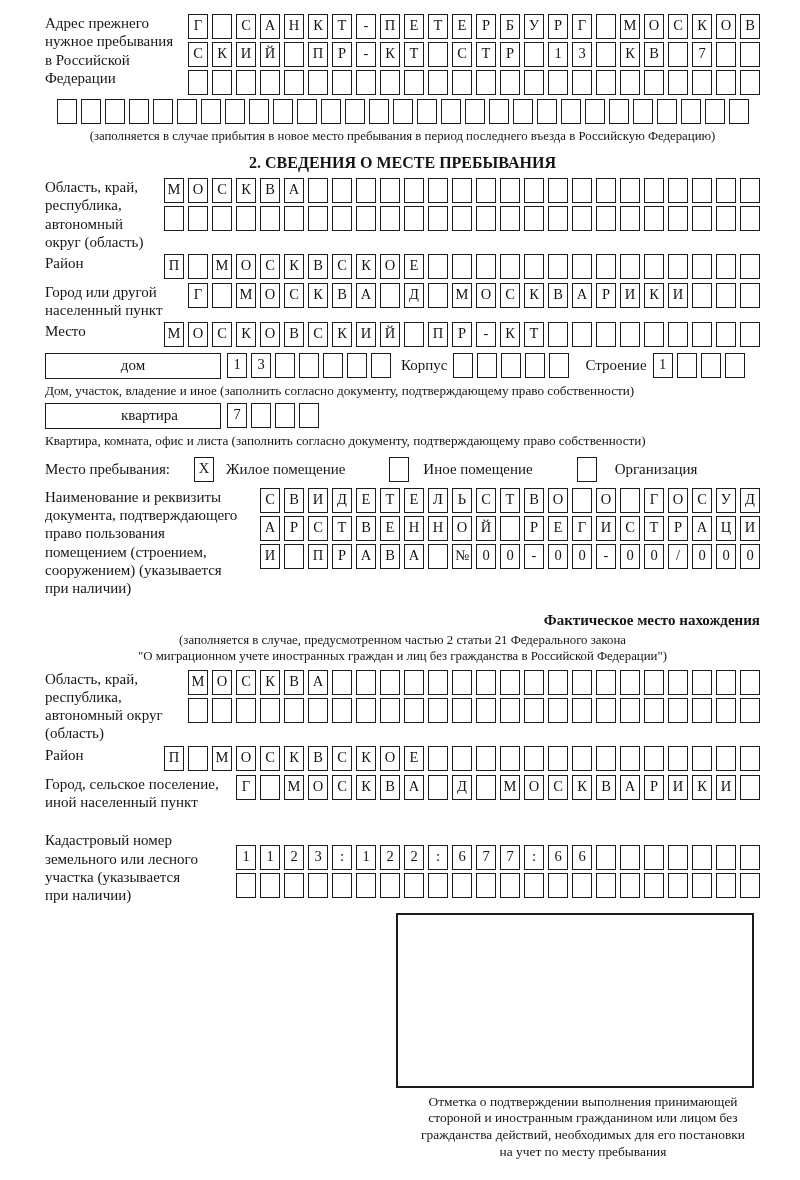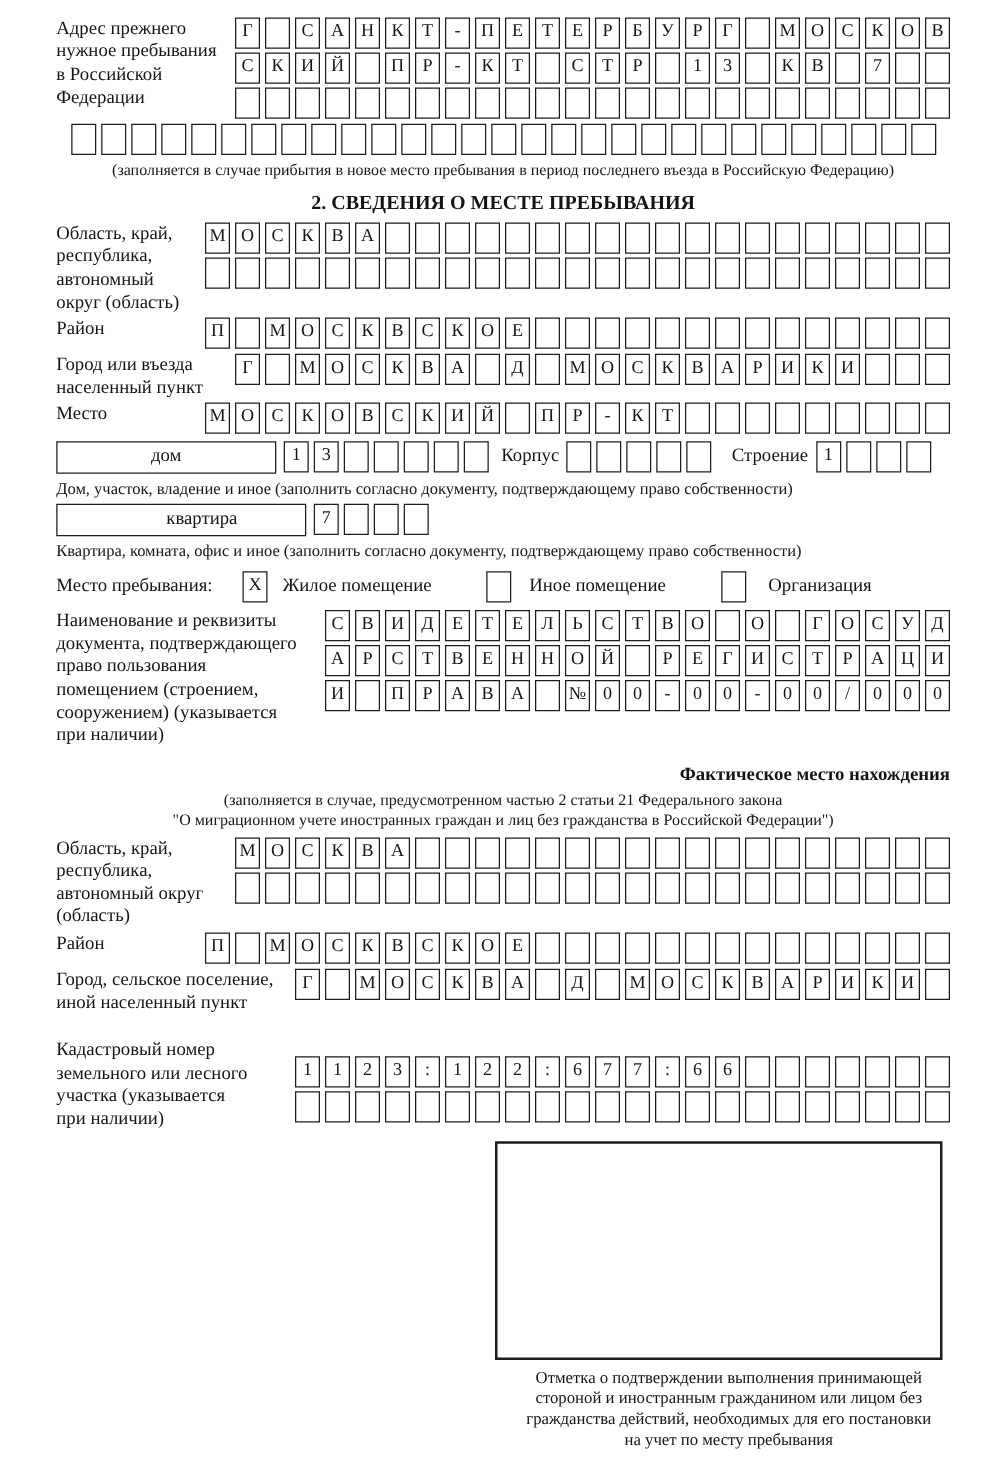--- a/index.html
+++ b/index.html
@@ -247,21 +247,21 @@
           <span class="cell"></span>
           <span class="cell"></span>
           <span class="cell"></span>
           <span class="cell"></span>
           <span class="cell"></span>
         </div>
     </div>
   </div>
 
   <div class="frow" style="margin-top:4px;">
-    <div class="label">Город или въезда
+    <div class="label">Город или другой
 населенный пункт</div>
     <div class="grid">
       <div class="boxrow">
           <span class="cell">Г</span>
           <span class="cell"></span>
           <span class="cell">М</span>
           <span class="cell">О</span>
           <span class="cell">С</span>
           <span class="cell">К</span>
           <span class="cell">В</span>
@@ -347,30 +347,30 @@
     <div class="boxrow left">
         <span class="cell">1</span>
         <span class="cell"></span>
         <span class="cell"></span>
         <span class="cell"></span>
       </div>
   </div>
   <div class="note-left">Дом, участок, владение и иное (заполнить согласно документу, подтверждающему право собственности)</div>
 
   <div class="house-row" style="margin-top:4px;">
-    <div class="namedbox" style="width:200px;padding-left:33px;">квартира</div>
+    <div class="namedbox" style="width:176px;padding-left:33px;">квартира</div>
     <div class="gap6"></div>
     <div class="boxrow left">
         <span class="cell">7</span>
         <span class="cell"></span>
         <span class="cell"></span>
         <span class="cell"></span>
       </div>
   </div>
-  <div class="note-left">Квартира, комната, офис и иное (заполнить согласно документу, подтверждающему право собственности)</div>
+  <div class="note-left">Квартира, комната, офис и листа (заполнить согласно документу, подтверждающему право собственности)</div>
 
   <div class="stay-row">
     <span>Место пребывания:</span>
     <span style="width:24px;"></span>
     <span class="stay-option">
       <span class="cell">X</span>
       <span style="width:12px;"></span>
       <span>Жилое помещение</span>
     </span>
     <span style="width:44px;"></span>

